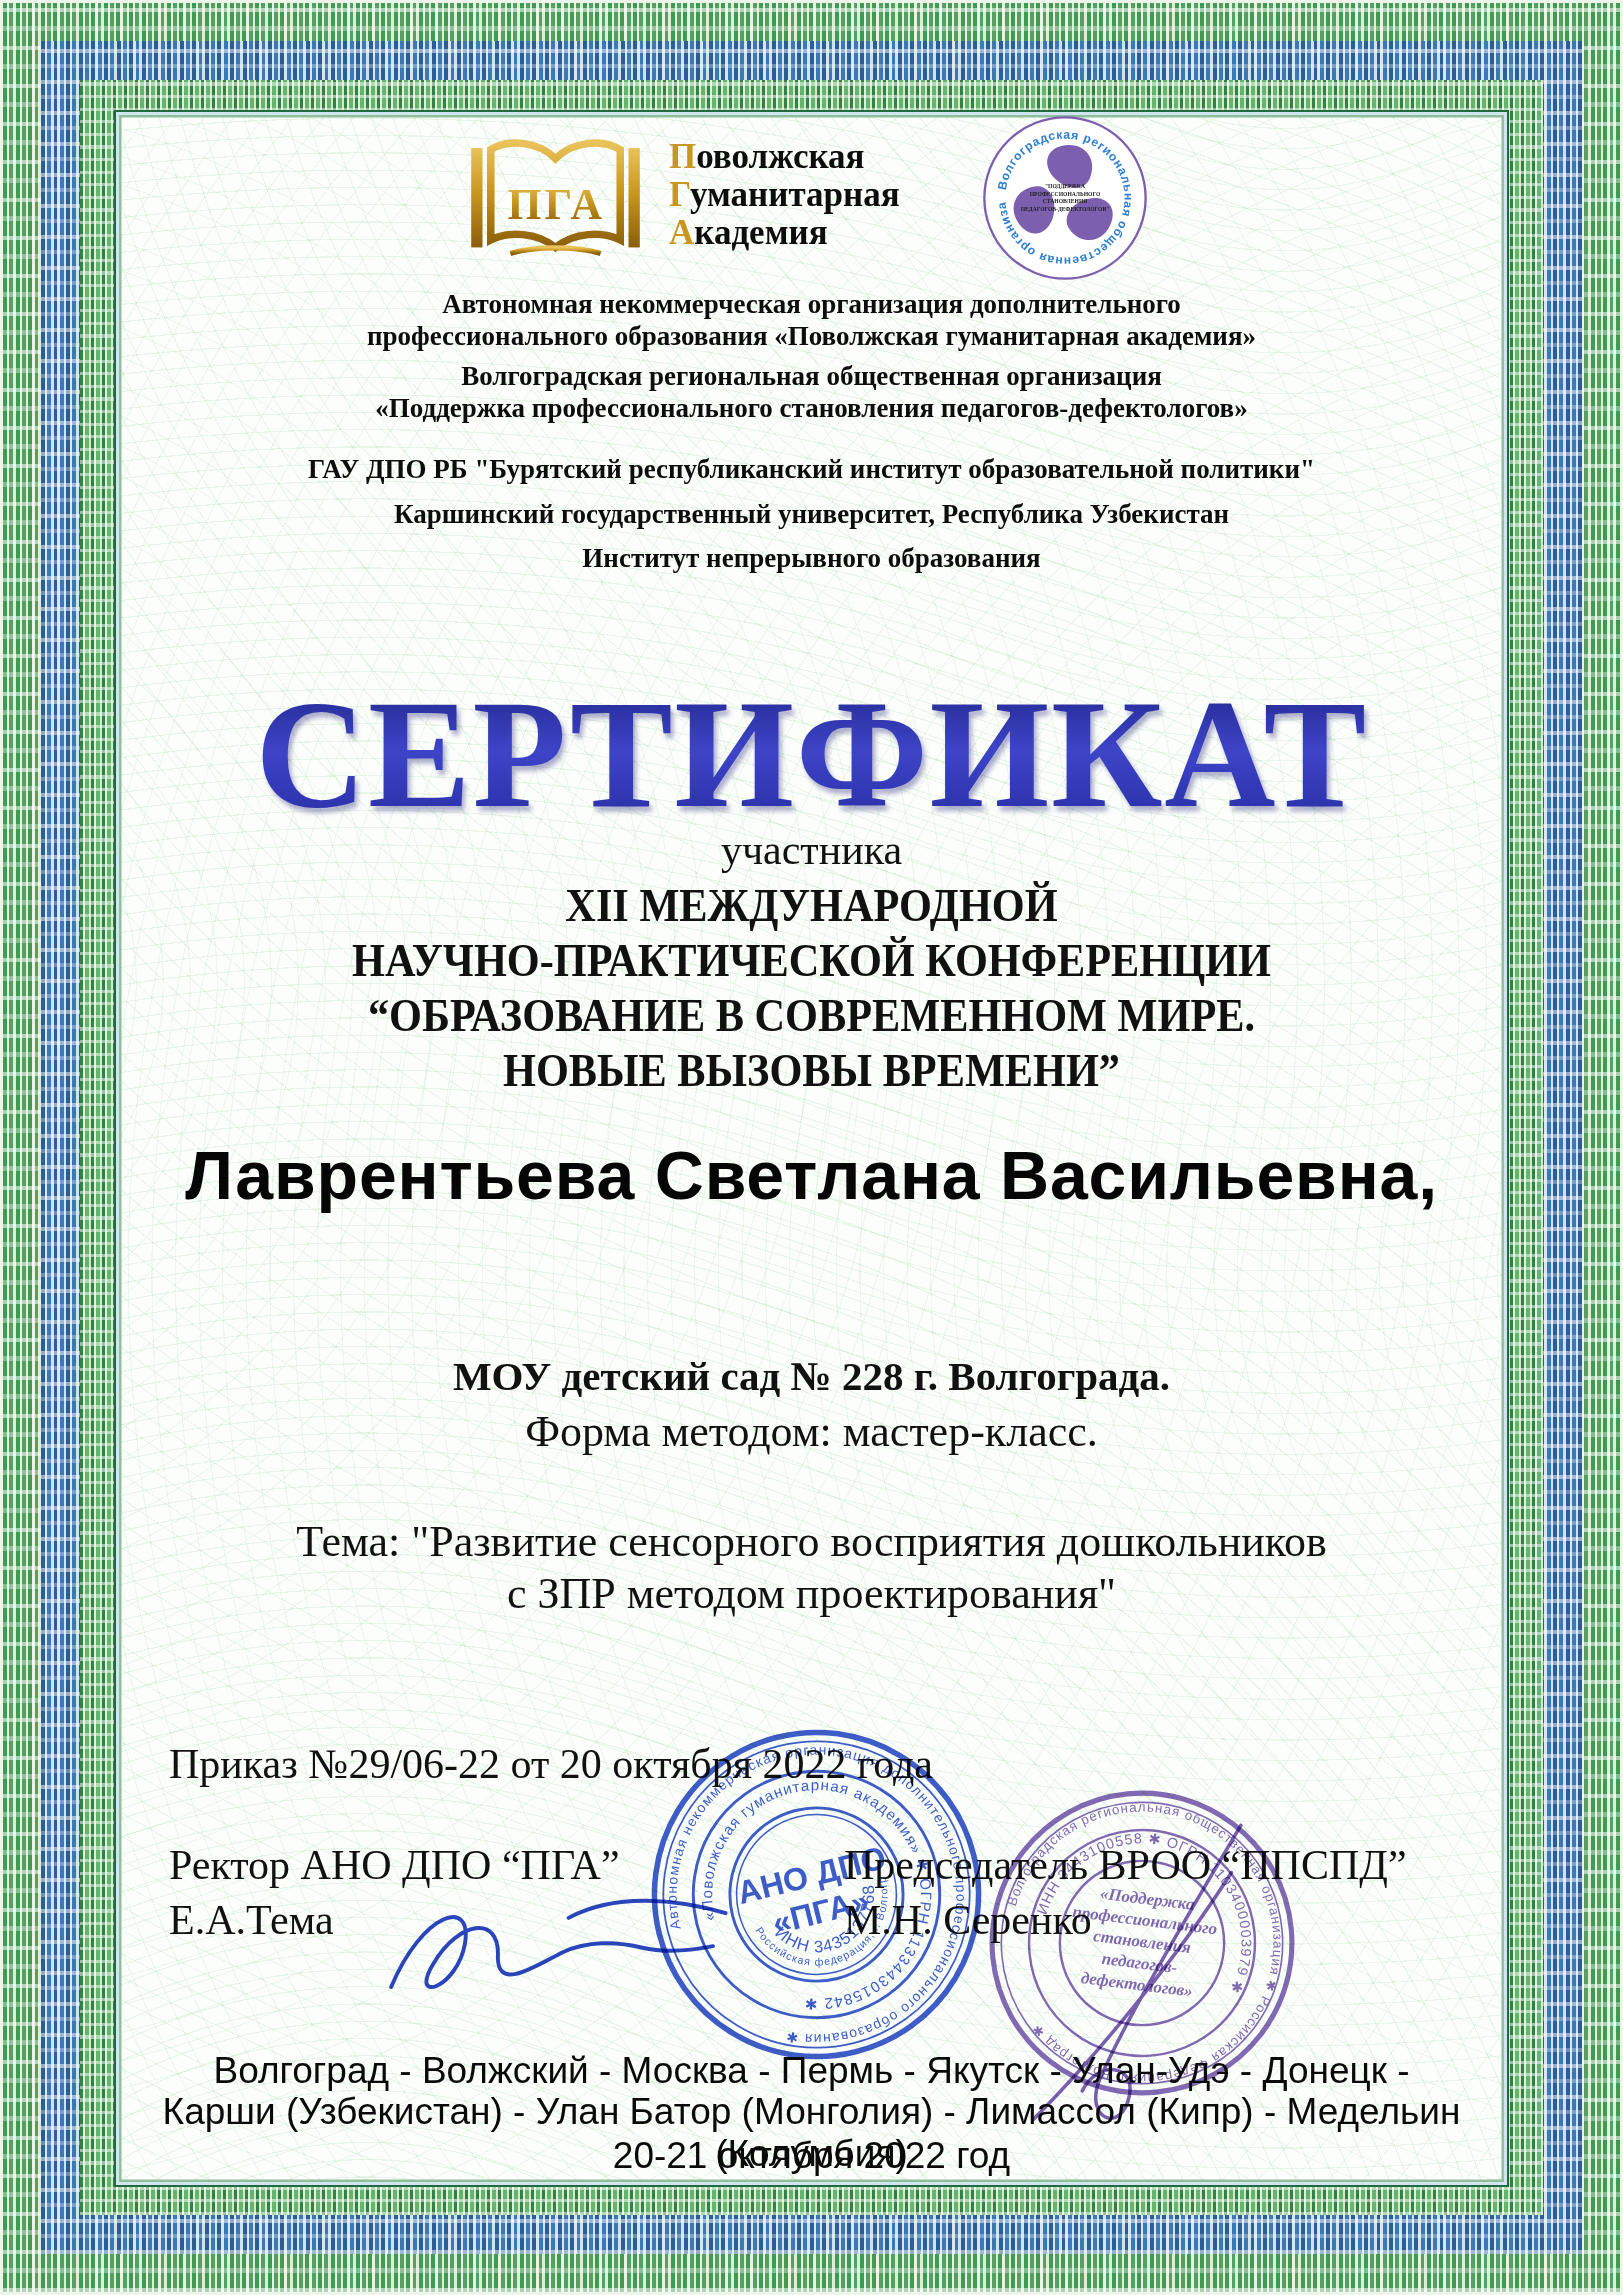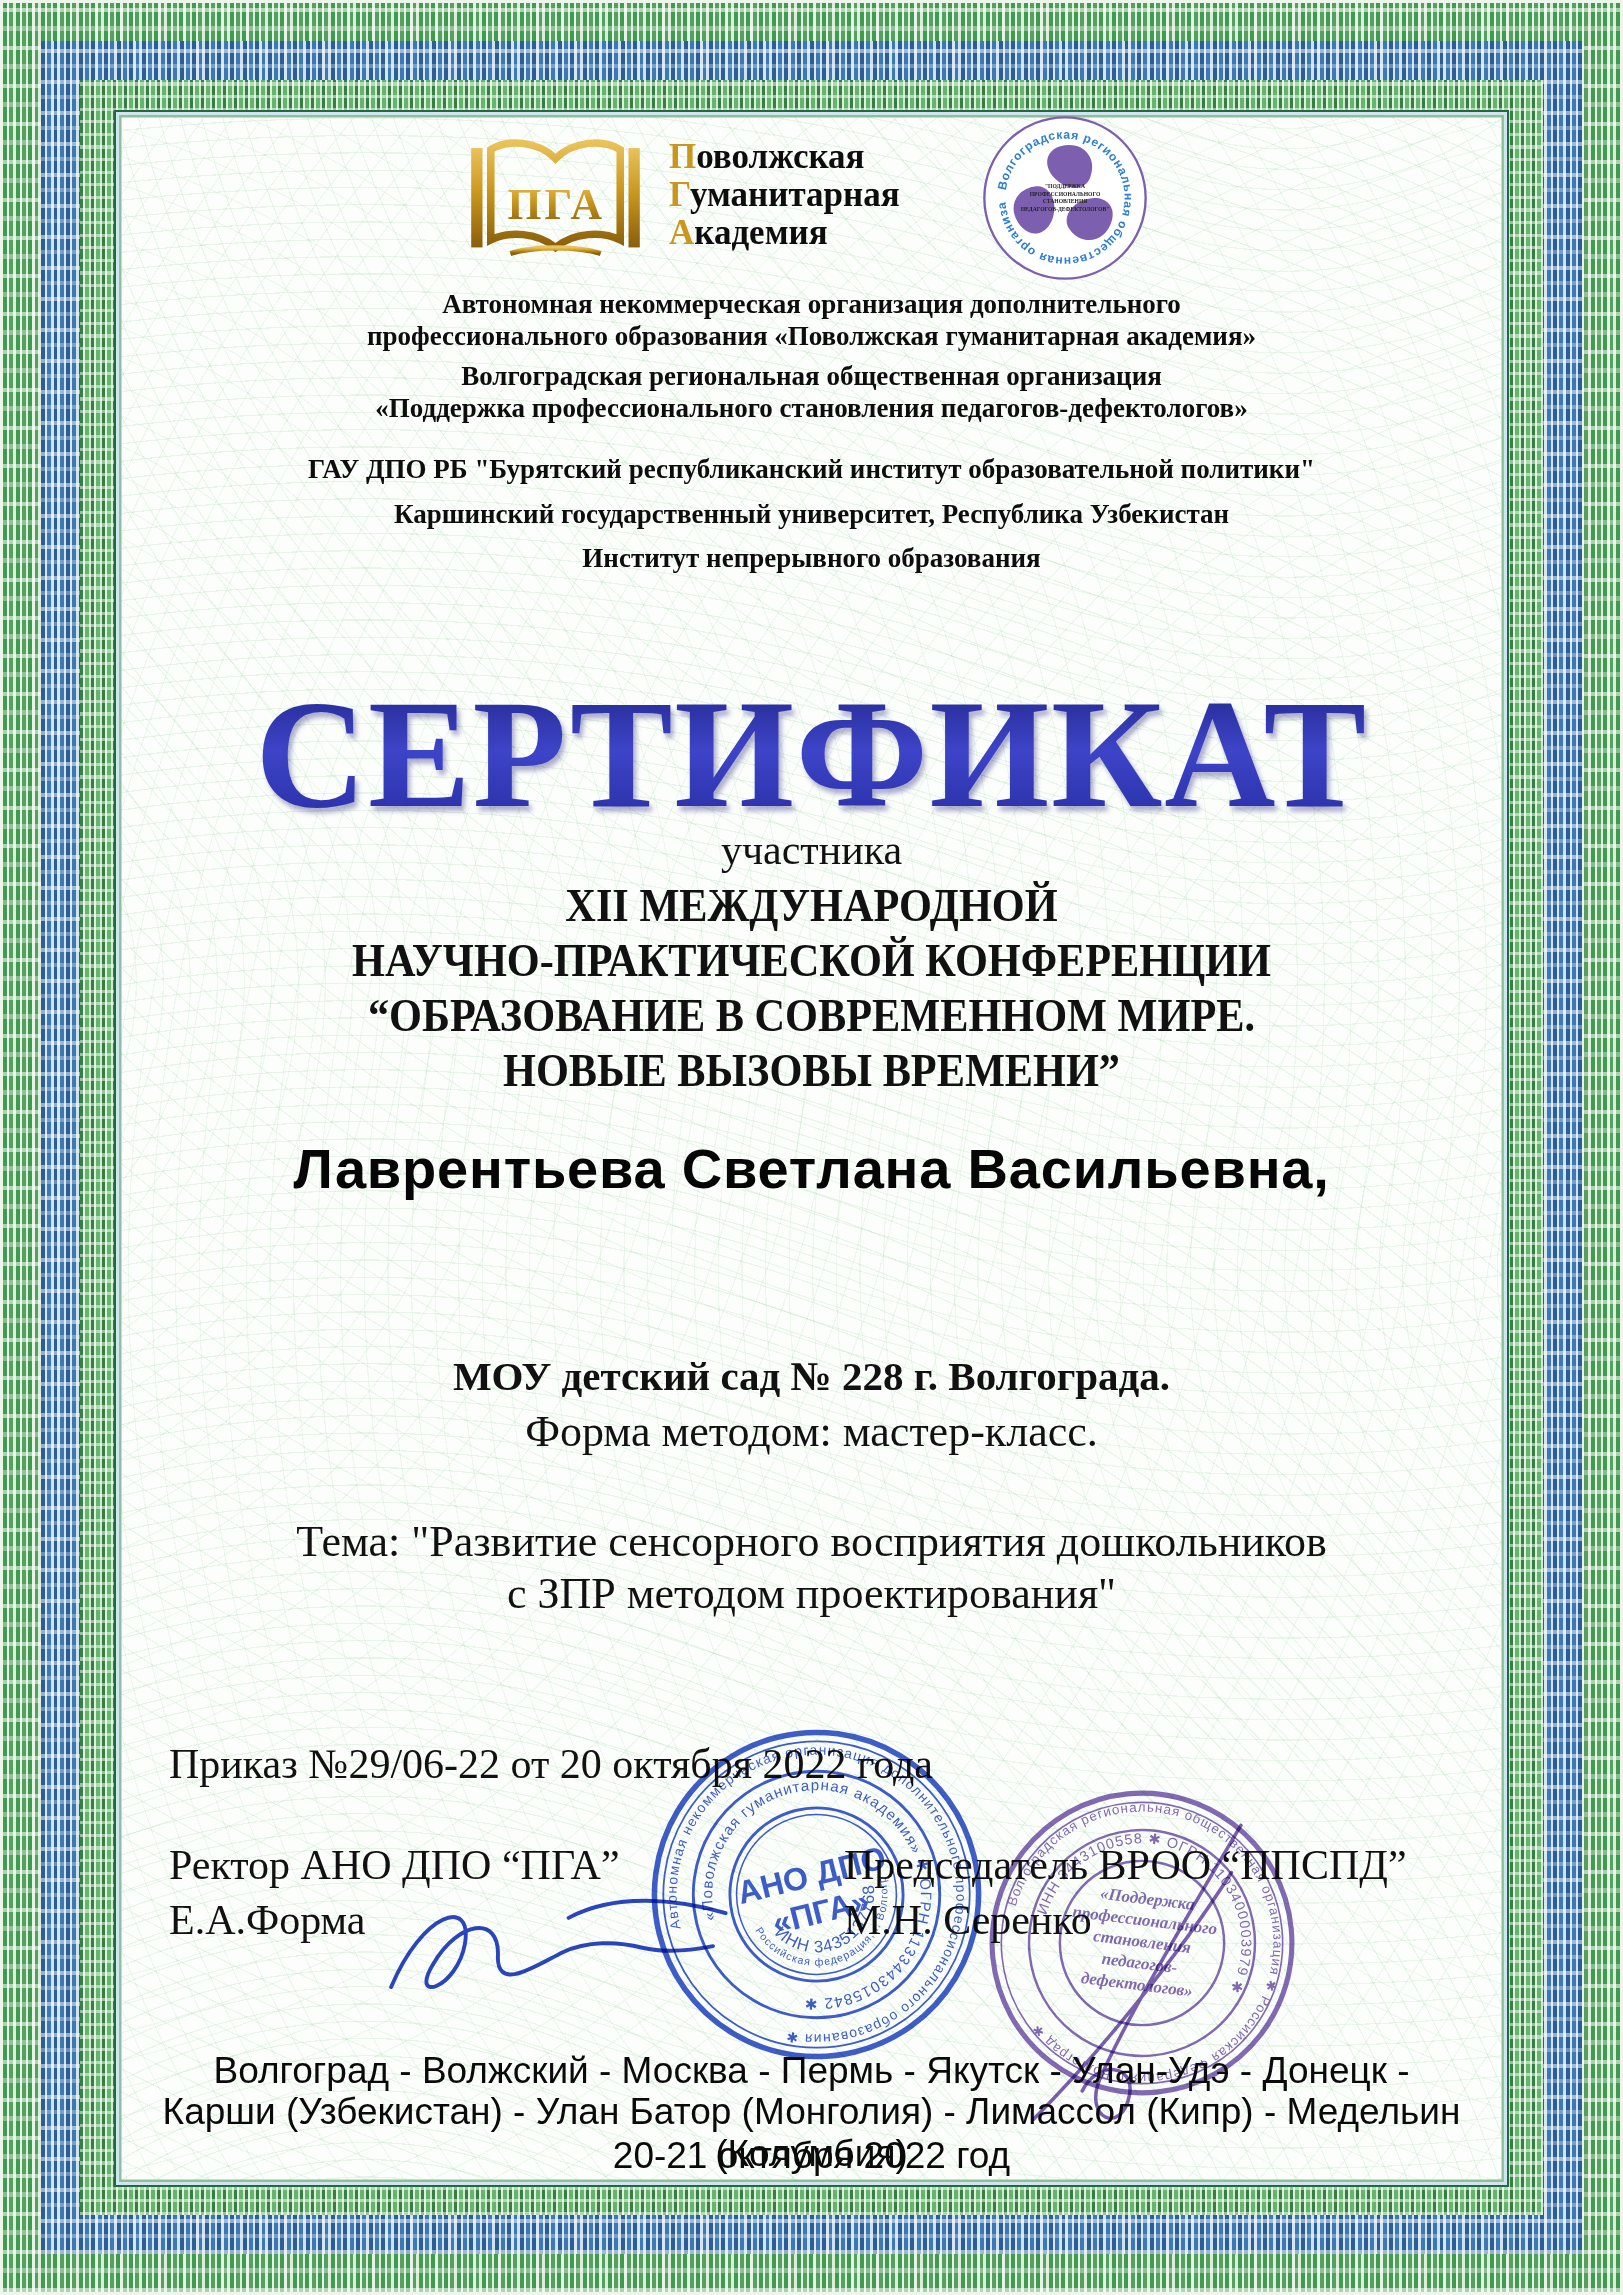--- a/index.html
+++ b/index.html
@@ -31,21 +31,21 @@
   .abs{position:absolute;}
   .center{left:118px;right:118px;text-align:center;}
   .sans{font-family:"Liberation Sans","DejaVu Sans",sans-serif;}
   .org-line{font-weight:700;font-size:27px;line-height:1.18;color:#0d0d0d;}
   .cert-title{top:666px;font-size:154px;font-weight:700;letter-spacing:1.6px;
     background:linear-gradient(180deg,#1d2280 0%,#3d44c8 48%,#242a9c 100%);
     -webkit-background-clip:text;background-clip:text;color:transparent;
     filter:drop-shadow(3.9px 5.5px 2.4px rgba(40,40,120,.38));}
   .cert-sub{top:826px;font-size:42px;font-family:Liberation Serif, serif;}
   .conf-block{top:878px;font-size:47px;font-weight:700;line-height:55px;transform:scaleX(.9);}
-  .p-name{top:1136px;font-size:56px;font-weight:700;letter-spacing:0.8px;color:#060606;}
+  .p-name{top:1136px;font-size:68px;font-weight:700;letter-spacing:0.8px;color:#060606;}
   .p-role{top:1258px;font-size:36px;}
   .p-org{top:1352px;font-size:41px;font-weight:bold;}
   .form-line{top:1406px;font-size:44px;}
   .topic1{top:1516px;font-size:44px;}
   .topic2{top:1568px;font-size:44px;}
   .order-line{top:1740px;left:169px;font-size:42px;}
   .sig{font-size:42px;}
   .sig-left-role{top:1841px;left:169px;}
   .sig-left-name{top:1896px;left:169px;}
   .sig-right-role{top:1841px;left:844px;}
@@ -146,21 +146,21 @@
 
   <div class="abs center p-name sans">Лаврентьева Светлана Васильевна,</div>
   <div class="abs center p-org">МОУ детский сад № 228 г. Волгограда.</div>
 
   <div class="abs center form-line">Форма методом: мастер-класс.</div>
   <div class="abs center topic1">Тема: "Развитие сенсорного восприятия дошкольников</div>
   <div class="abs center topic2">с ЗПР методом проектирования"</div>
   <div class="abs order-line">Приказ №29/06-22 от 20 октября 2022 года</div>
 
   <div class="abs sig sig-left-role">Ректор АНО ДПО “ПГА”</div>
-  <div class="abs sig sig-left-name">Е.А.Форма</div>
+  <div class="abs sig sig-left-name">Е.А.Тема</div>
   <div class="abs sig sig-right-role">Председатель ВРОО “ППСПД”</div>
   <div class="abs sig sig-right-name">М.Н. Серенко</div>
 
   <svg class="abs stamp stamp-blue" viewBox="-150 -150 300 300">
     <defs>
       <path id="bs-outer" d="M -126 0 A 126 126 0 1 1 126 0 A 126 126 0 1 1 -126 0"></path>
       <path id="bs-mid" d="M -94 0 A 94 94 0 1 1 94 0 A 94 94 0 1 1 -94 0"></path>
       <path id="bs-arc" d="M -52 0 A 52 52 0 0 0 52 0"></path>
       <path id="bs-arc2" d="M -64 0 A 64 64 0 0 0 64 0"></path>
     </defs>

